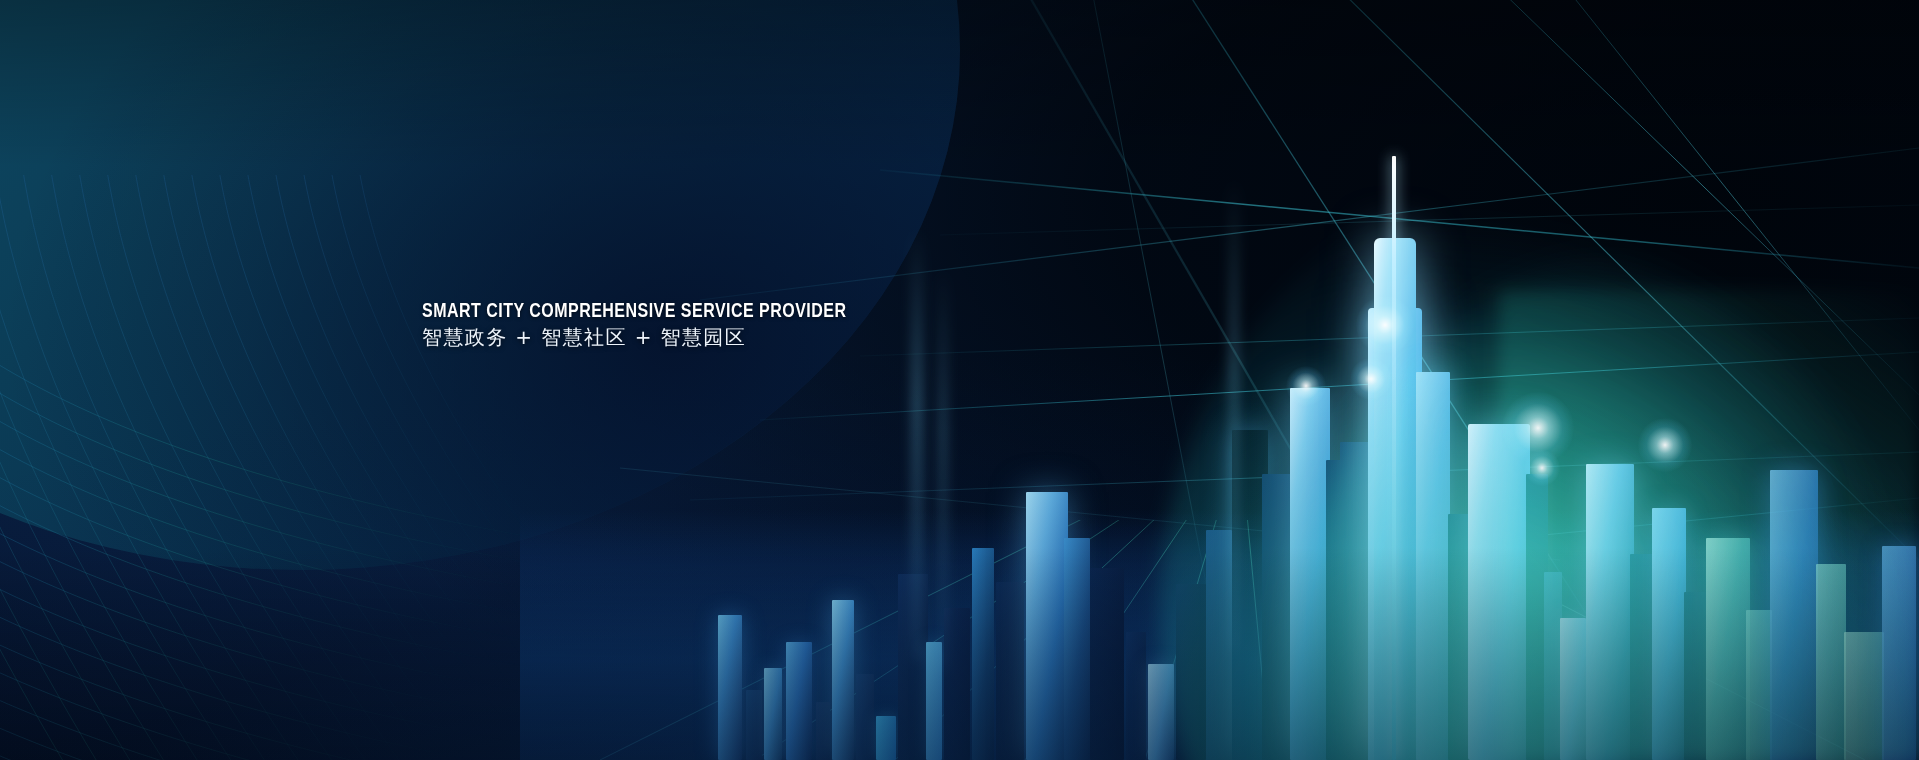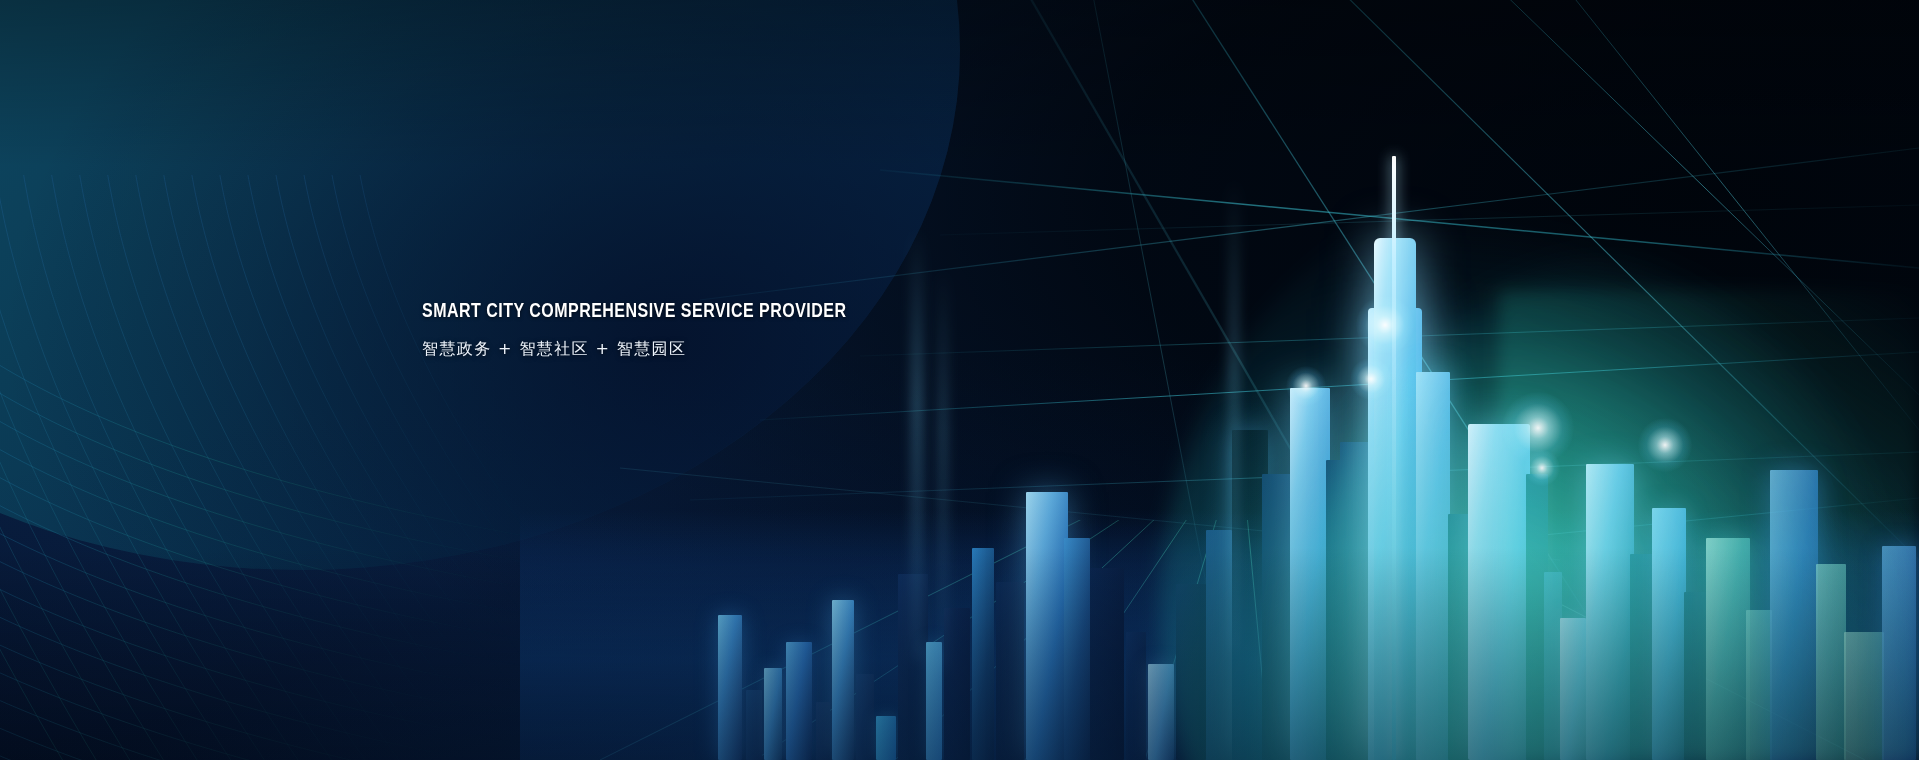--- a/index.html
+++ b/index.html
@@ -146,23 +146,23 @@
     white-space:nowrap;
     background:linear-gradient(95deg,#34d492 0%, #32d08f 34%, #2ec489 56%, #22a97a 76%, #17865f 92%, #10704f 100%);
     -webkit-background-clip:text;
     background-clip:text;
     color:transparent;
     -webkit-text-fill-color:transparent;
     font-family:"DejaVu Sans","Liberation Sans", sans-serif;
     filter:drop-shadow(0 2px 10px rgba(0,0,0,.45));
   }
   .subline{
-    margin-top:19px;
+    margin-top:4px;
     color:#eef4fb;
-    font-size:16px;
+    font-size:20px;
     font-weight:400;
     letter-spacing:1.4px;
     white-space:nowrap;
     text-shadow:0 1px 5px rgba(0,0,0,.7);
     font-family:"DejaVu Sans","Liberation Sans", sans-serif;
   }
 </style>
 </head>
 <body>
 

